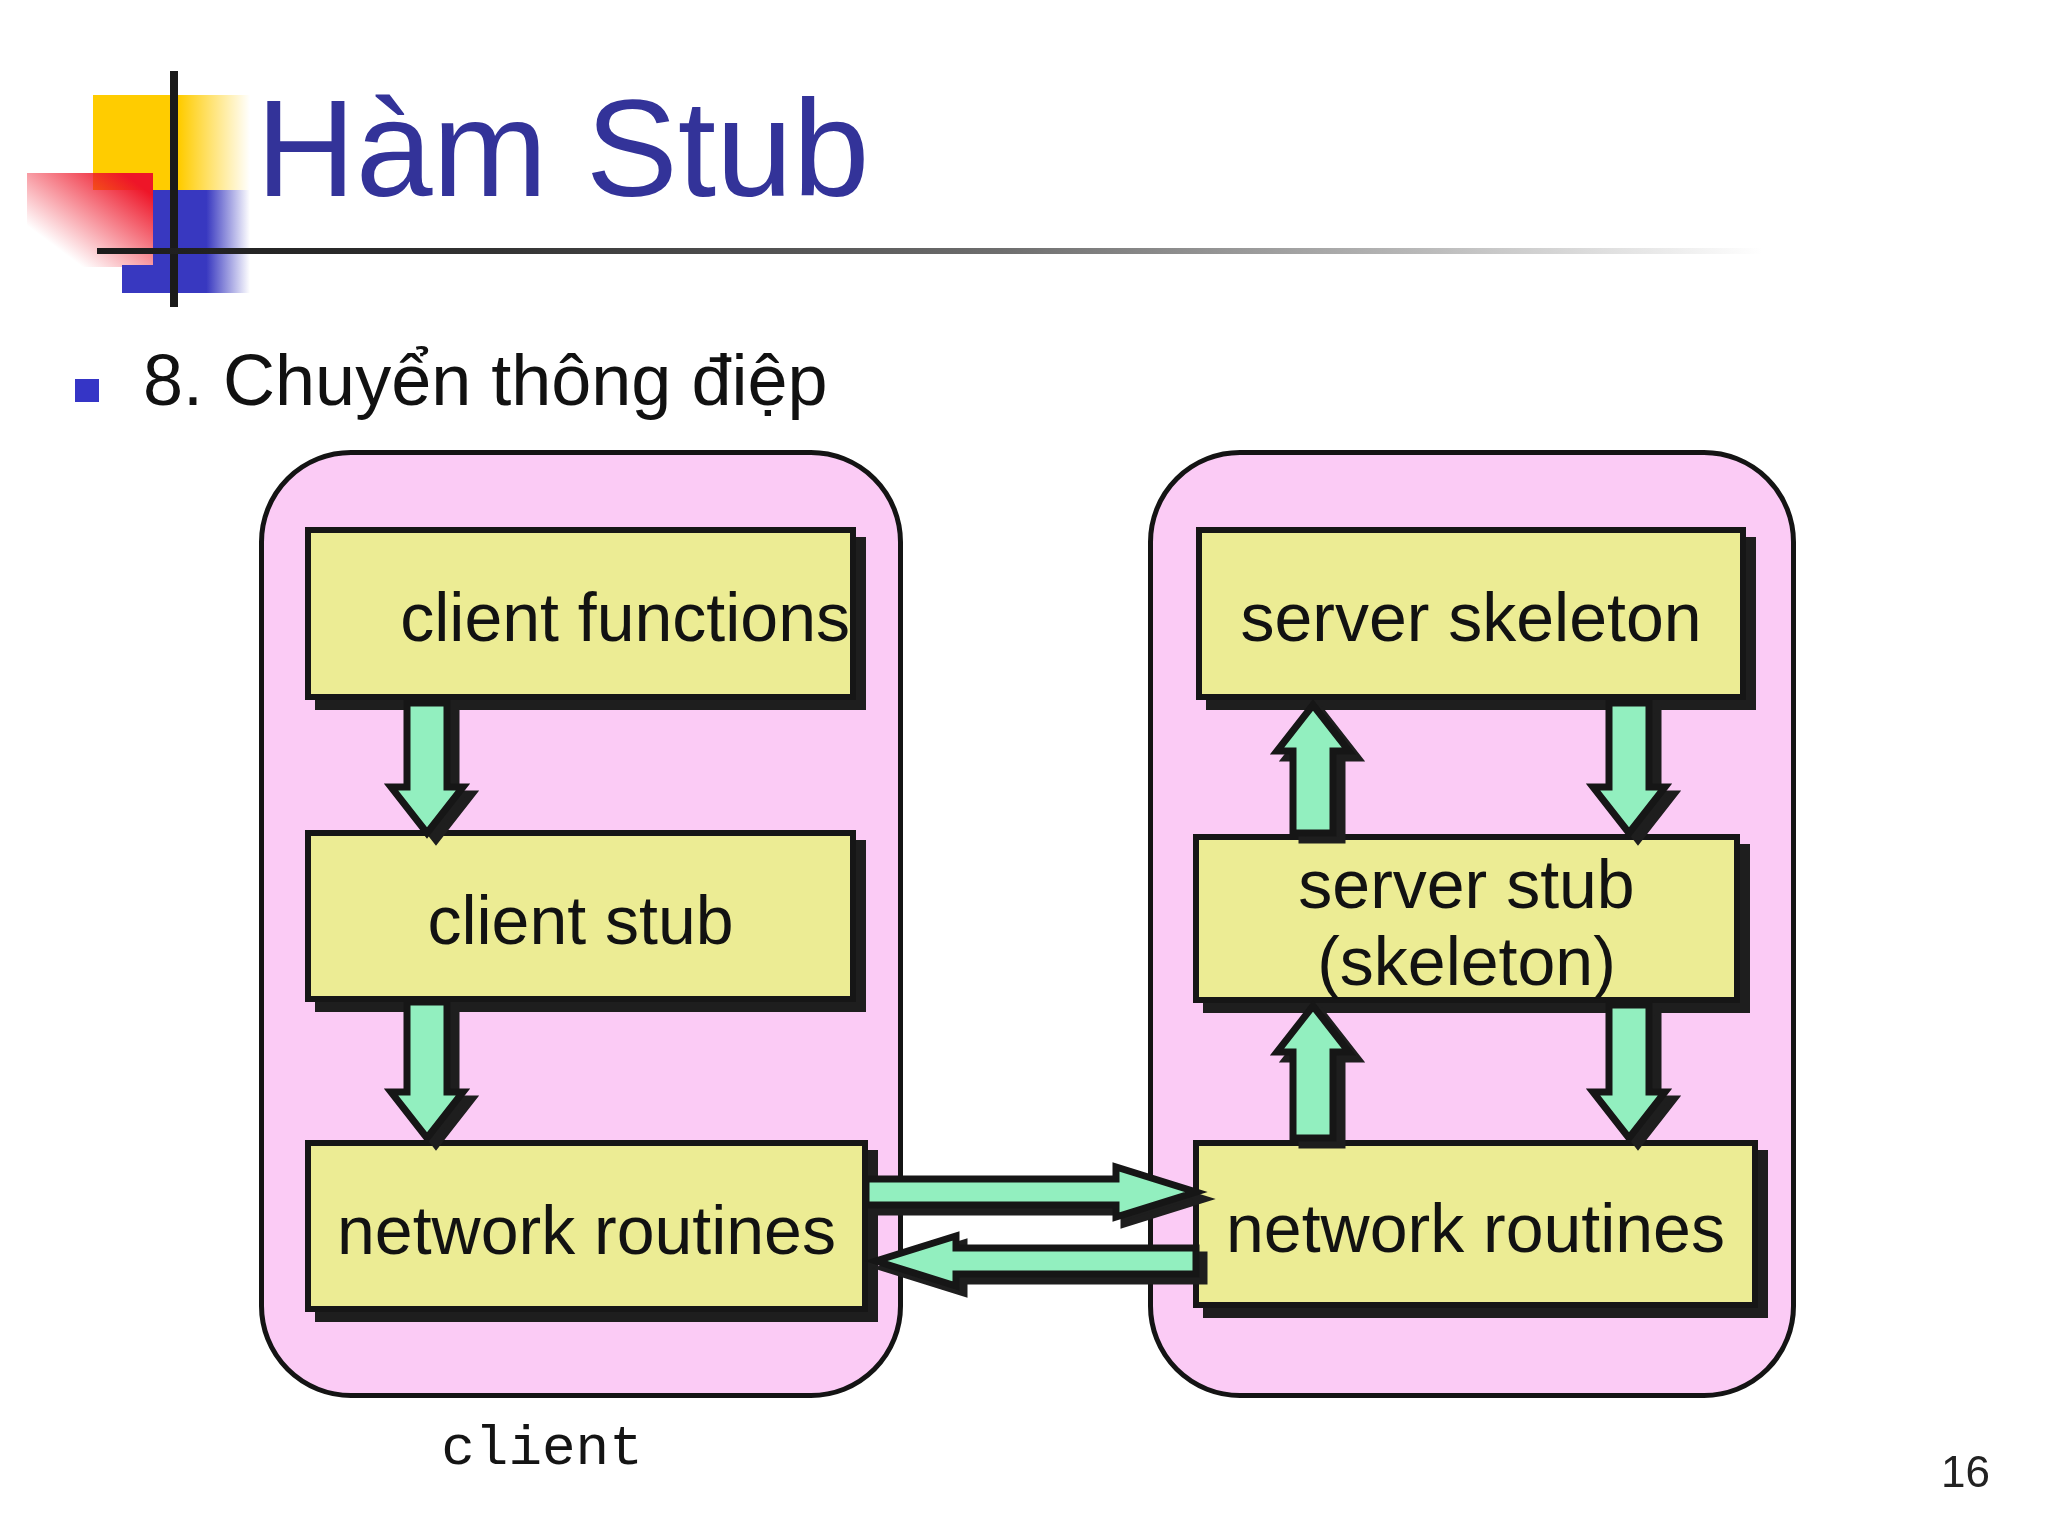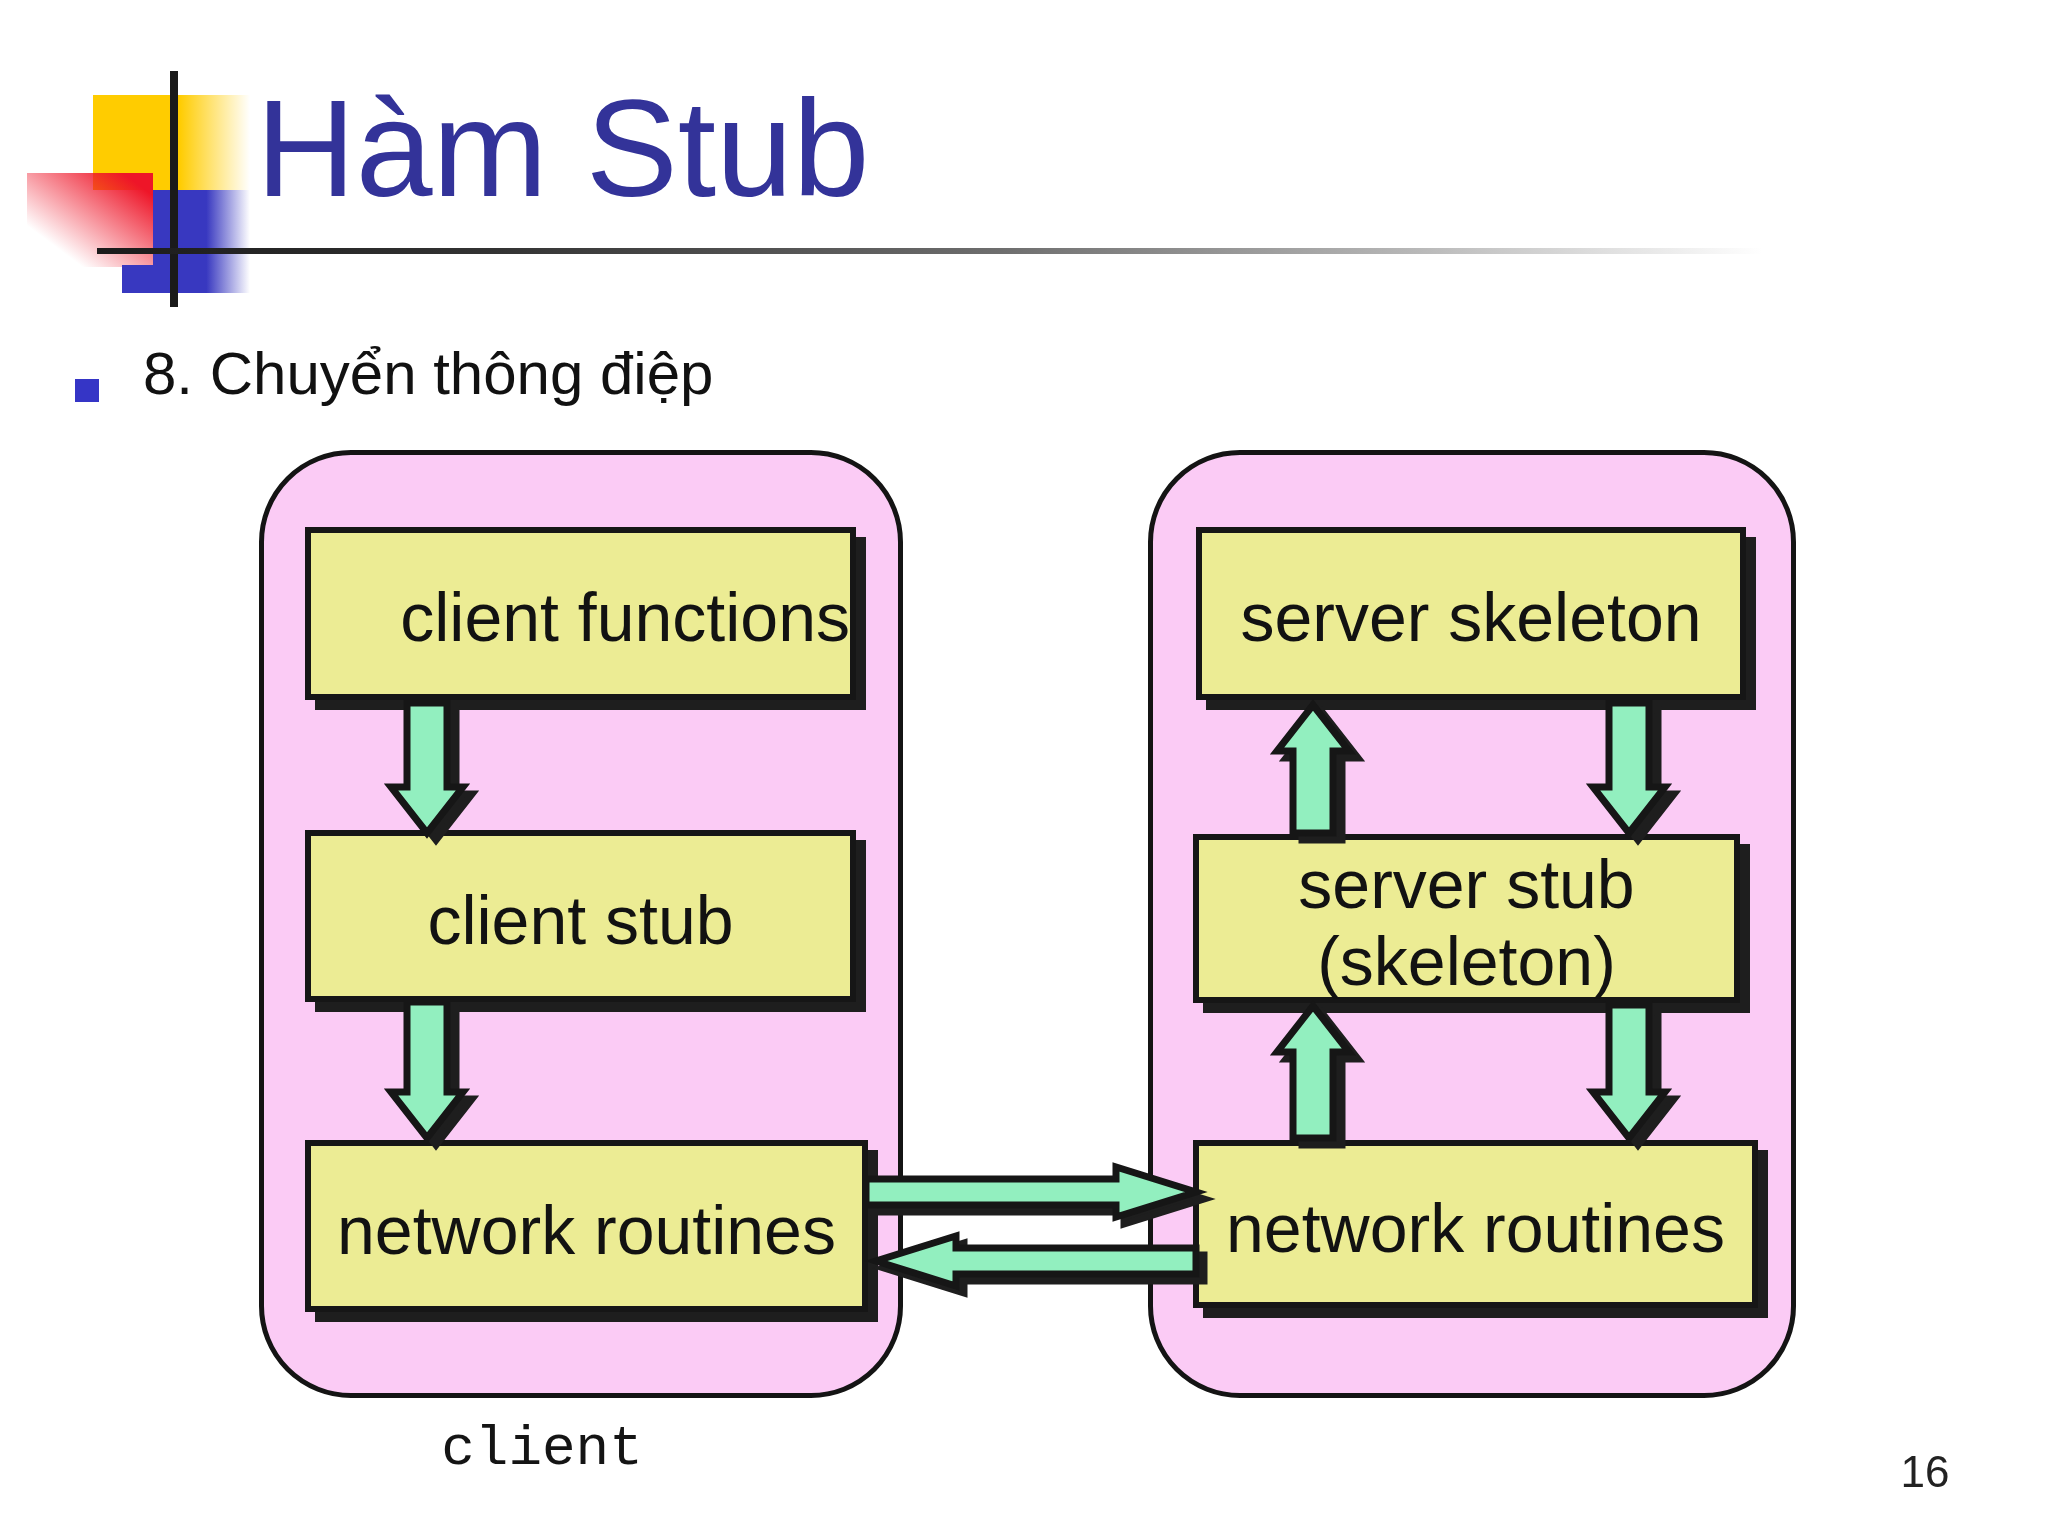--- a/index.html
+++ b/index.html
@@ -16,42 +16,42 @@
   .decor-blue{left:153px;top:190px;width:97px;height:103px;
     background:linear-gradient(to right,var(--accent-blue) 0%,var(--accent-blue) 55%,rgba(56,56,192,0) 100%);}
   .decor-blue2{left:122px;top:265px;width:32px;height:28px;background:var(--accent-blue);}
   .decor-vline{left:170px;top:71px;width:8px;height:236px;background:#1a1a1a;}
   .decor-hline{left:97px;top:248px;width:1810px;height:6px;
     background:linear-gradient(to right,#1b1b1b 0%,#333 22%,#6e6e6e 50%,#b5b5b5 72%,rgba(255,255,255,0) 92%);}
 
   .title{left:256px;top:76px;font-size:138px;line-height:1.05;color:var(--title-blue);white-space:nowrap;}
 
   .bullet-marker{left:75px;top:379px;width:24px;height:23px;background:var(--bullet-blue);}
-  .bullet-text{left:143px;top:344px;font-size:60px;line-height:1;color:#111;white-space:nowrap;}
+  .bullet-text{left:143px;top:344px;font-size:72px;line-height:1;color:#111;white-space:nowrap;}
 
   .panel{background:var(--panel-pink);border:5px solid #141414;border-radius:92px;box-sizing:border-box;}
   .panel-client{left:259px;top:450px;width:644px;height:948px;}
   .panel-server{left:1148px;top:450px;width:648px;height:948px;}
 
   .box{background:var(--box-yellow);border:6px solid var(--outline-black);
        box-shadow:10px 10px 0 var(--shadow-dark);box-sizing:border-box;
        display:flex;flex-direction:column;align-items:center;justify-content:center;
        font-size:68px;line-height:1.12;color:#121212;text-align:center;padding-top:8px;}
   .b-l1{left:305px;top:527px;width:551px;height:173px;align-items:flex-end;}
   .b-l2{left:305px;top:830px;width:551px;height:172px;text-align:right;}
   .b-l3{left:305px;top:1140px;width:563px;height:172px;}
   .b-r1{left:1196px;top:527px;width:550px;height:173px;}
   .b-r2{left:1193px;top:834px;width:547px;height:169px;}
   .b-r3{left:1193px;top:1140px;width:565px;height:168px;}
 
   .caption{font-size:56px;color:#141414;text-align:center;width:340px;font-family:Liberation Mono, monospace;}
   .caption-client{left:372px;top:1417px;}
   .caption-server{left:1285px;top:1417px;}
 
-  .page-number{left:1860px;top:1447px;width:130px;text-align:center;font-size:44px;color:#222;}
+  .page-number{left:1860px;top:1447px;width:130px;text-align:right;font-size:44px;color:#222;}
 
   svg.arrows{position:absolute;left:0;top:0;width:2048px;height:1536px;pointer-events:none;}
   .arrow-main{fill:var(--arrow-green);stroke:var(--outline-black);stroke-width:7;stroke-linejoin:miter;}
   .arrow-shadow{fill:var(--shadow-dark);stroke:var(--shadow-dark);stroke-width:7;stroke-linejoin:miter;}
 </style>
 </head>
 <body>
 
 <div class="slide">
 

